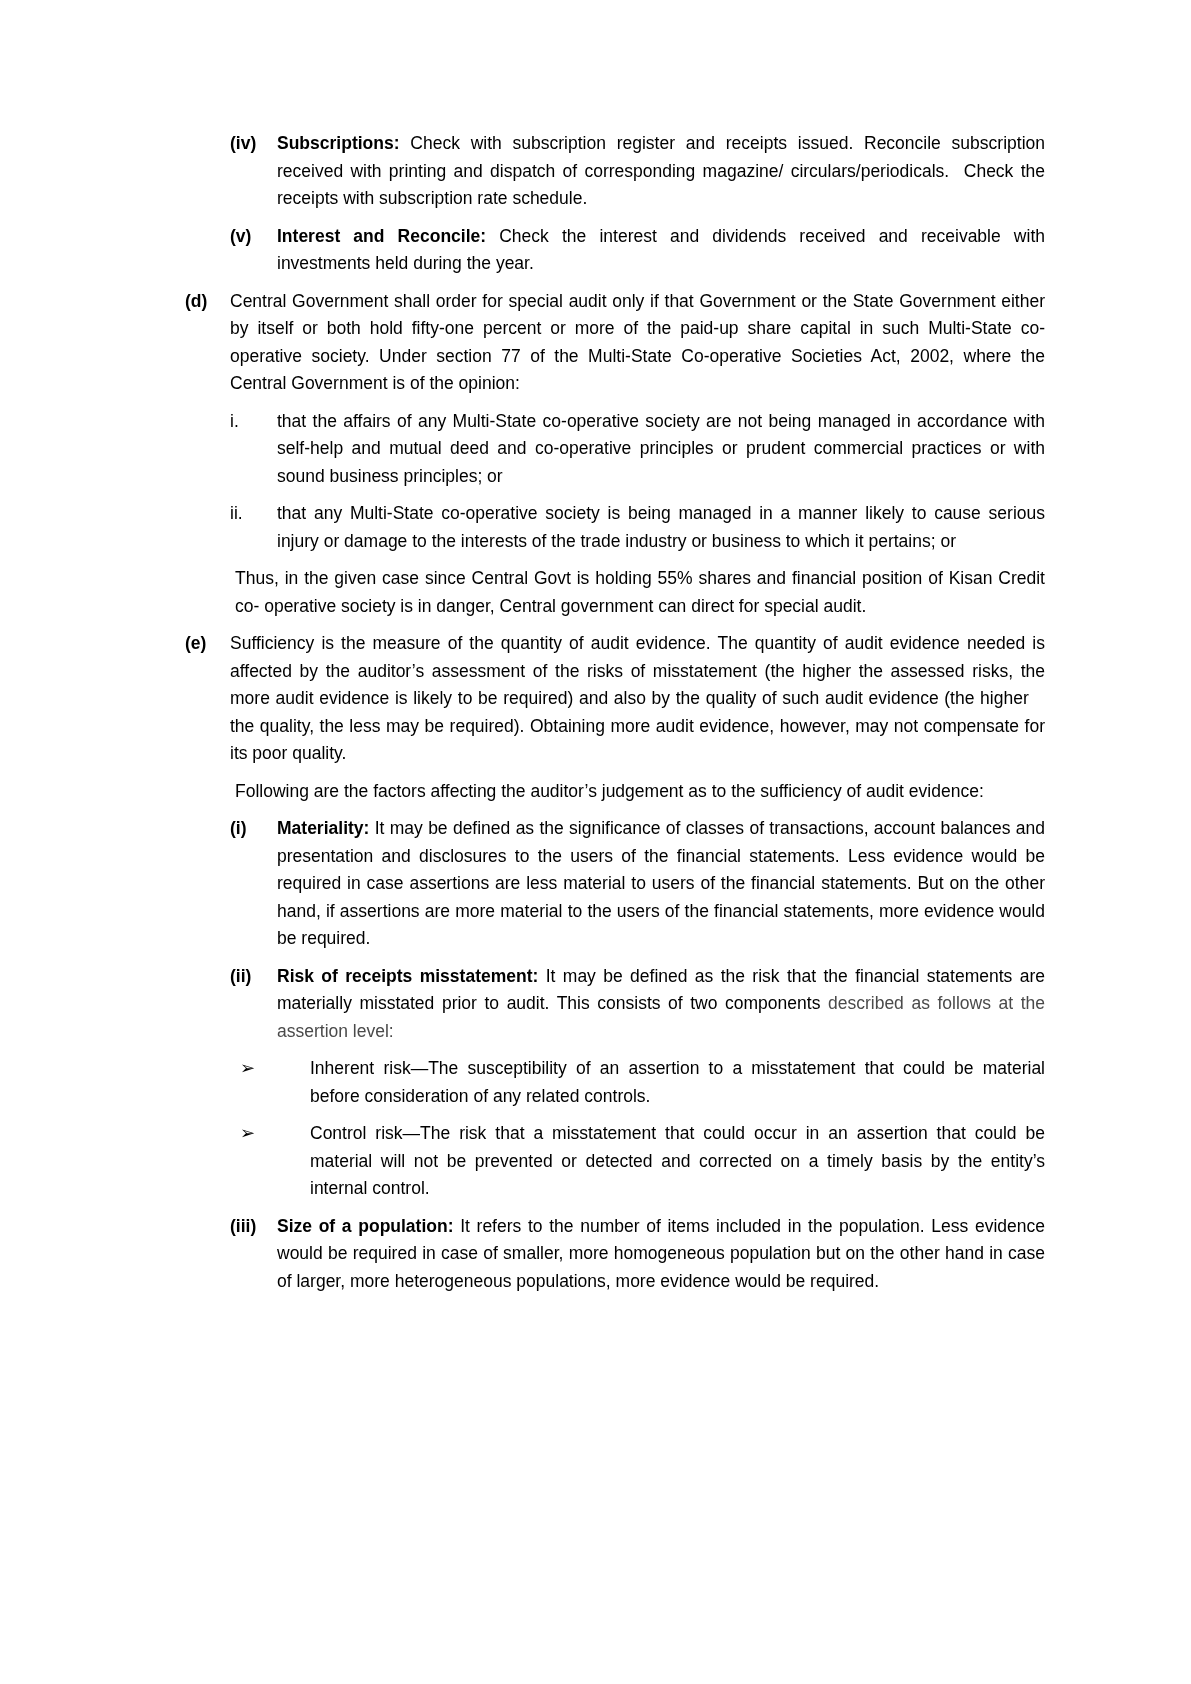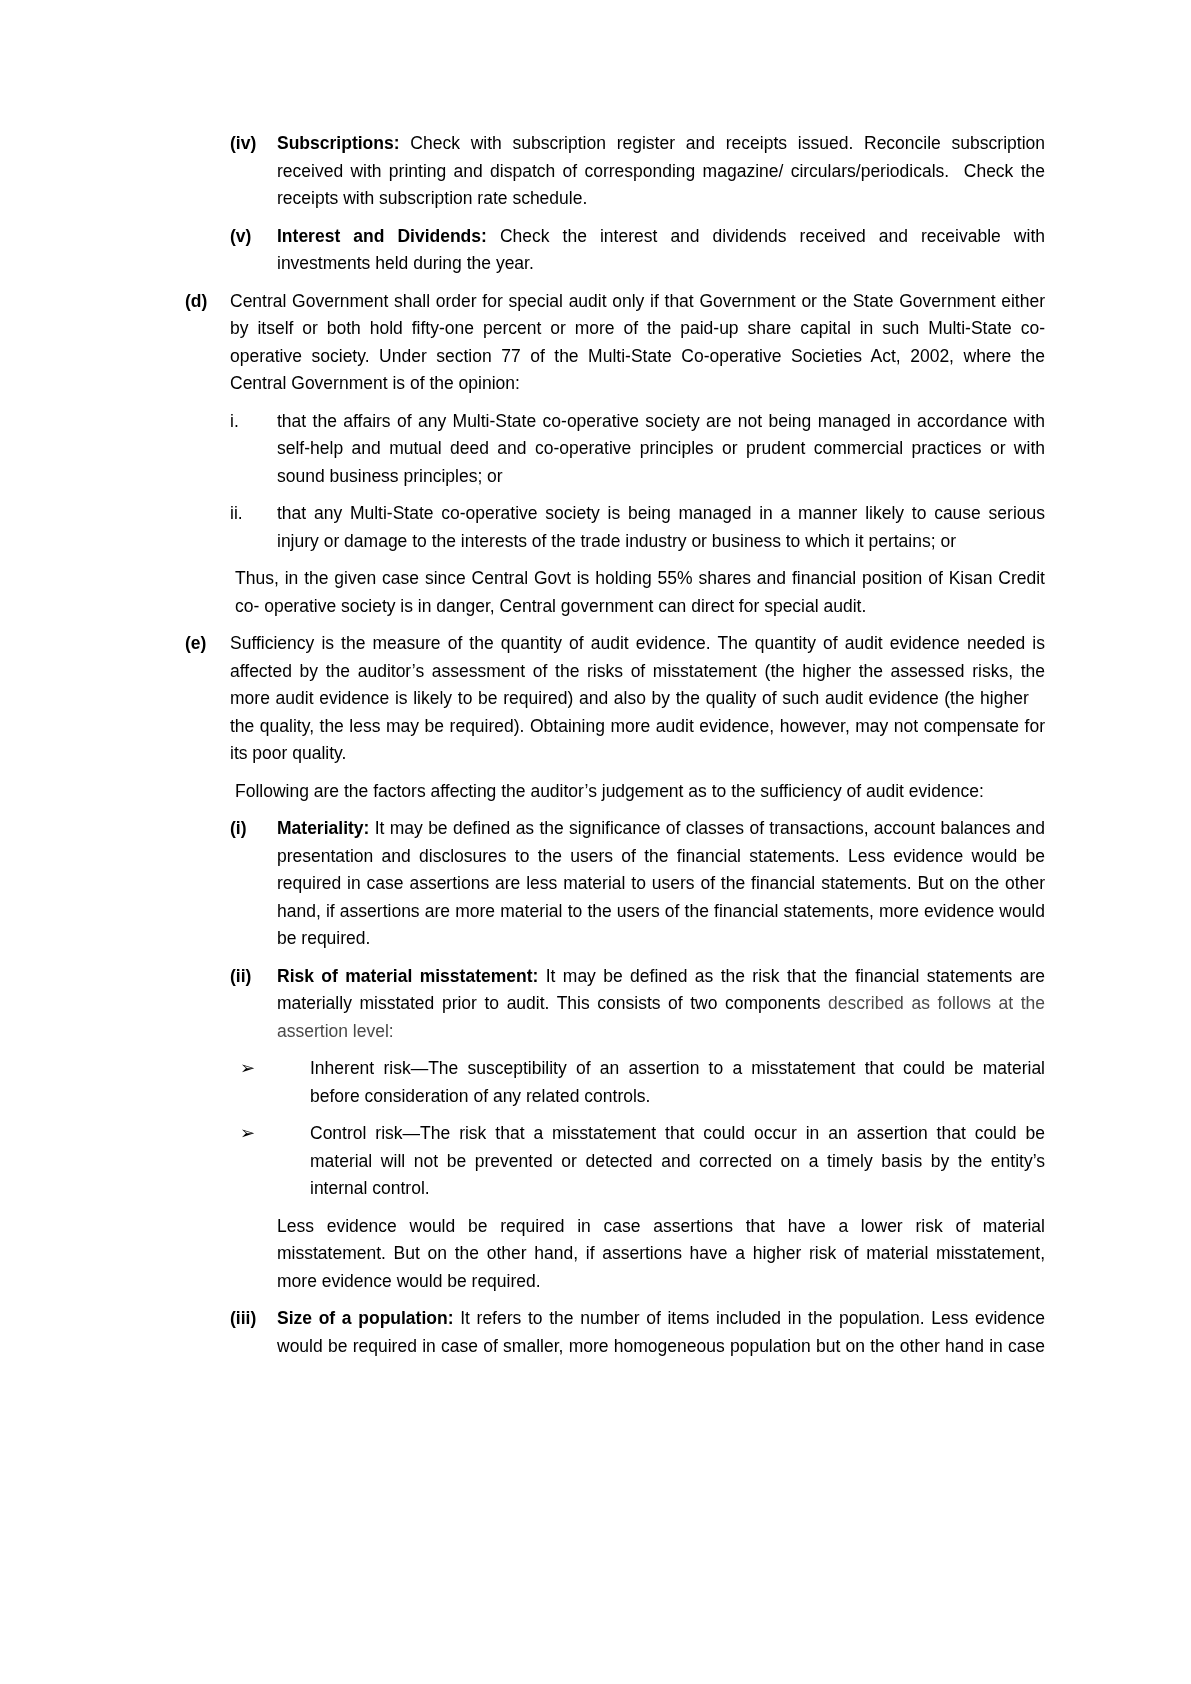--- a/index.html
+++ b/index.html
@@ -75,21 +75,21 @@
 <div class="page">
   <div class="content">
 
     <div class="row lvl-b">
       <span class="marker bold">(iv)</span>
       <div class="body"><span class="bold">Subscriptions:</span> <span>Check with subscription register and receipts issued. Reconcile subscription received with printing and dispatch of corresponding magazine/ circulars/periodicals.&nbsp; Check the receipts with subscription rate schedule.</span></div>
     </div>
 
     <div class="row lvl-b">
       <span class="marker bold">(v)</span>
-      <div class="body"><span class="bold">Interest and Dividends:</span> <span>Check the interest and dividends received and receivable with investments held during the year.</span></div>
+      <div class="body"><span class="bold">Interest and Reconcile:</span> <span>Check the interest and dividends received and receivable with investments held during the year.</span></div>
     </div>
 
     <div class="row lvl-a">
       <span class="marker bold">(d)</span>
       <div class="body"><span>Central Government shall order for special audit only if that Government or the State Government either by itself or both hold fifty-one percent or more of the paid-up share capital in such Multi-State co-operative society. Under section 77 of the Multi-State Co-operative Societies Act, 2002, where the Central Government is of the opinion:</span></div>
     </div>
 
     <div class="row lvl-b">
       <span class="marker">i.</span>
       <div class="body"><span>that the affairs of any Multi-State co-operative society are not being managed in accordance with self-help and mutual deed and co-operative principles or prudent commercial practices or with sound business principles; or</span></div>
@@ -110,34 +110,33 @@
 
     <div class="para-b">Following are the factors affecting the auditor’s judgement as to the sufficiency of audit evidence:</div>
 
     <div class="row lvl-b">
       <span class="marker bold">(i)</span>
       <div class="body"><span class="bold">Materiality:</span> <span>It may be defined as the significance of classes of transactions, account balances and presentation and disclosures to the users of the financial statements. Less evidence would be required in case assertions are less material to users of the financial statements. But on the other hand, if assertions are more material to the users of the financial statements, more evidence would be required.</span></div>
     </div>
 
     <div class="row lvl-b">
       <span class="marker bold">(ii)</span>
-      <div class="body"><span class="bold">Risk of material misstatement:</span> <span>It may be defined as the risk that the financial statements are materially misstated prior to audit. This consists of two components</span> <span class="gray">described as follows at the assertion level:</span></div>
+      <div class="body"><span class="bold">Risk of receipts misstatement:</span> <span>It may be defined as the risk that the financial statements are materially misstated prior to audit. This consists of two components</span> <span class="gray">described as follows at the assertion level:</span></div>
     </div>
 
     <div class="row bullet-row">
       <span class="marker">➢</span>
       <div class="body"><span>Inherent risk—The susceptibility of an assertion to a misstatement that could be material before consideration of any related controls.</span></div>
     </div>
 
     <div class="row bullet-row">
       <span class="marker">➢</span>
       <div class="body"><span>Control risk—The risk that a misstatement that could occur in an assertion that could be material will not be prevented or detected and corrected on a timely basis by the entity’s internal control.</span></div>
     </div>
 
-    <div class="para-c">Less evidence would be required in case assertions that have a lower risk of material misstatement. But on the other hand, if assertions have a higher risk of material misstatement, more evidence would be required.</div>
 
     <div class="row lvl-b">
       <span class="marker bold">(iii)</span>
       <div class="body"><span class="bold">Size of a population:</span> <span>It refers to the number of items included in the population. Less evidence would be required in case of smaller, more homogeneous population but on the other hand in case of larger, more heterogeneous populations, more evidence would be required.</span></div>
     </div>
 
   </div>
 
   <div class="page-number">10</div>
 

